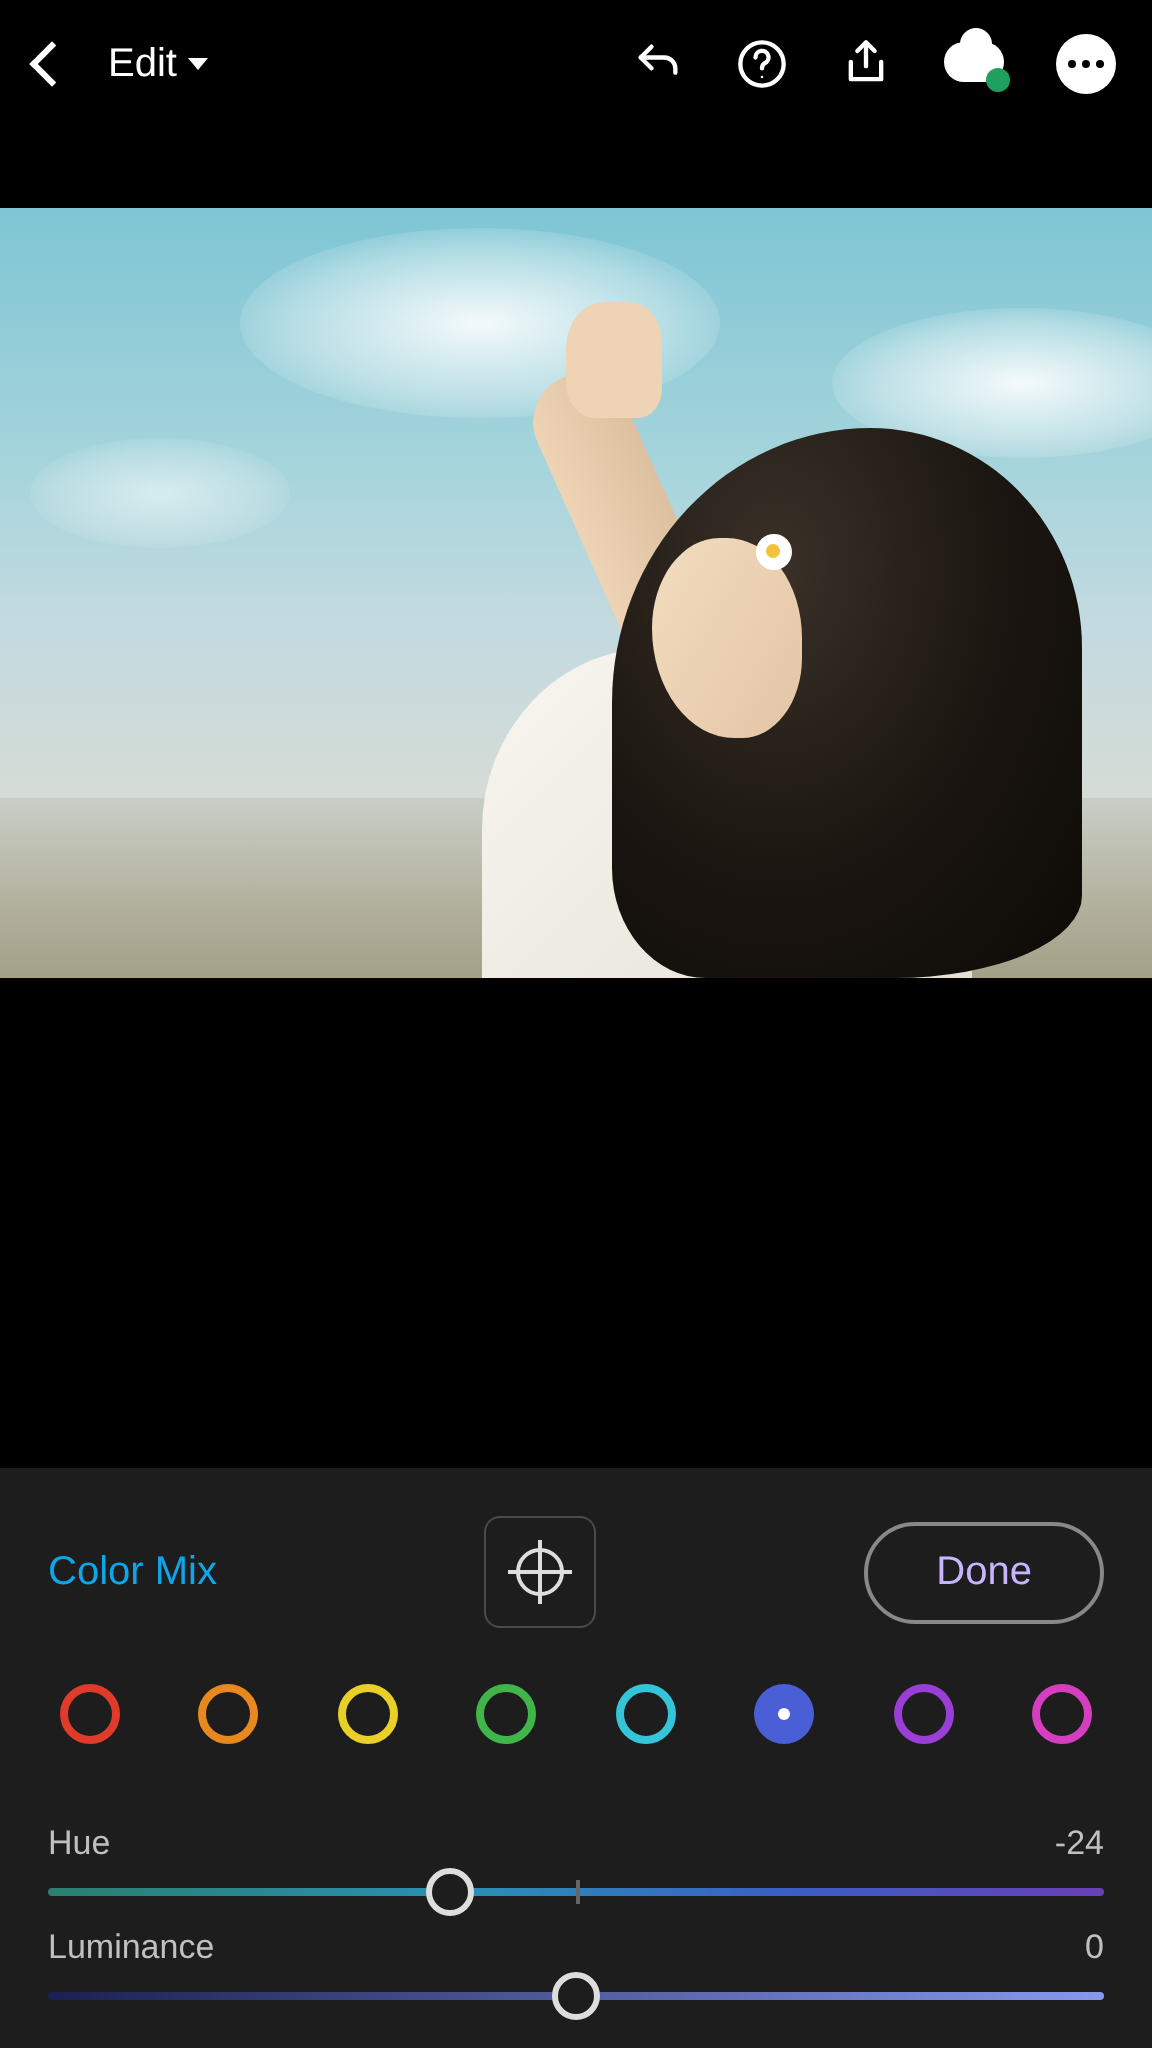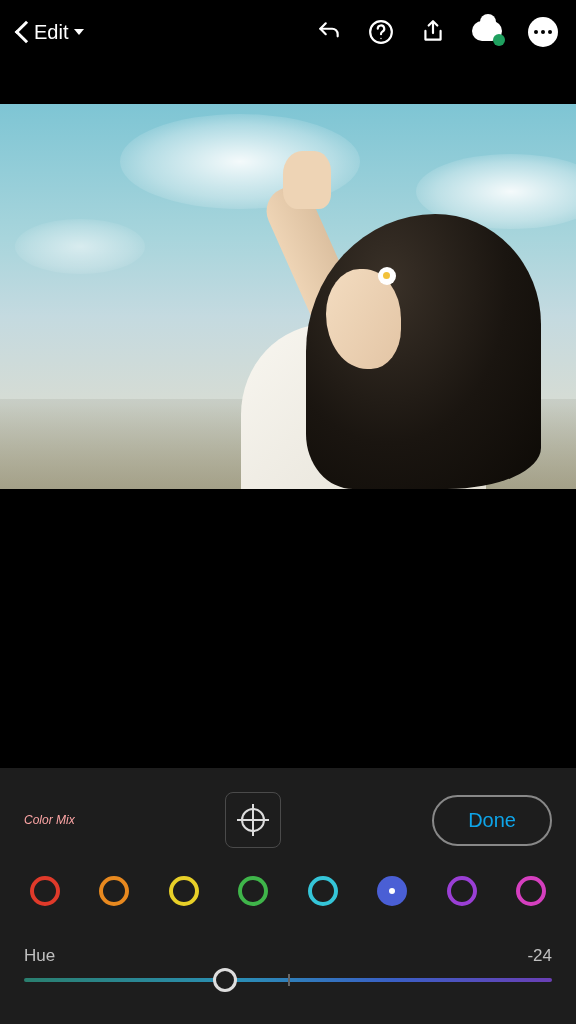--- a/index.html
+++ b/index.html
@@ -17,20 +17,21 @@
     .top-toolbar {
       height: 64px;
       display: flex;
       align-items: center;
       padding: 0 18px;
       justify-content: space-between;
     }
     .toolbar-left {
       display: flex;
       align-items: center;
+      gap: 20px;
     }
     .toolbar-right {
       display: flex;
       align-items: center;
       gap: 26px;
     }
     .back-chevron {
       width: 16px;
       height: 16px;
       border-left: 3px solid #fff;
@@ -212,23 +213,22 @@
       background: #1d1d1d;
       padding: 24px 24px 16px 24px;
     }
     .panel-header {
       display: flex;
       align-items: center;
       justify-content: space-between;
       margin-bottom: 28px;
     }
     .panel-title {
-      font-size: 12px;
-      color: #fca5a5;
-      font-style: italic;
+      font-size: 20px;
+      color: #0ea5e9;
     }
     .target-btn {
       width: 56px;
       height: 56px;
       border: 1px solid #4a4a4a;
       border-radius: 8px;
       display: flex;
       align-items: center;
       justify-content: center;
       background: transparent;
@@ -249,21 +249,21 @@
       width: 2px; height: 32px; left: 9px; top: -6px;
     }
     .target-icon::after {
       width: 32px; height: 2px; top: 9px; left: -6px;
     }
     .done-btn {
       border: 2px solid #888;
       border-radius: 28px;
       padding: 12px 34px;
       font-size: 20px;
-      color: #0ea5e9;
+      color: #c4b5fd;
       background: transparent;
     }
 
     
     .swatches {
       display: flex;
       justify-content: space-between;
       margin-bottom: 40px;
       padding: 0 6px;
     }
@@ -288,21 +288,21 @@
       width: 6px;
       height: 6px;
       background: #fff;
       border-radius: 50%;
       top: 12px;
       left: 12px;
     }
 
     
     .slider-group {
-      margin-bottom: 26px;
+      margin-bottom: 16px;
     }
     .slider-row {
       display: flex;
       justify-content: space-between;
       font-size: 17px;
       color: #c0c0c0;
       margin-bottom: 12px;
     }
     .slider-track {
       position: relative;
@@ -418,13 +418,23 @@
       <span>Hue</span>
       <span>-24</span>
     </div>
     <div class="slider-track hue-track">
       <div class="slider-center"></div>
       <div class="slider-thumb" style="left:38%"></div>
     </div>
   </div>
 
 
+  <div class="slider-group" style="margin-bottom:8px">
+    <div class="slider-row">
+      <span>Luminance</span>
+      <span>0</span>
+    </div>
+    <div class="slider-track lum-track">
+      <div class="slider-center"></div>
+      <div class="slider-thumb" style="left:50%"></div>
+    </div>
+  </div>
 </div>
 
 </body></html>

